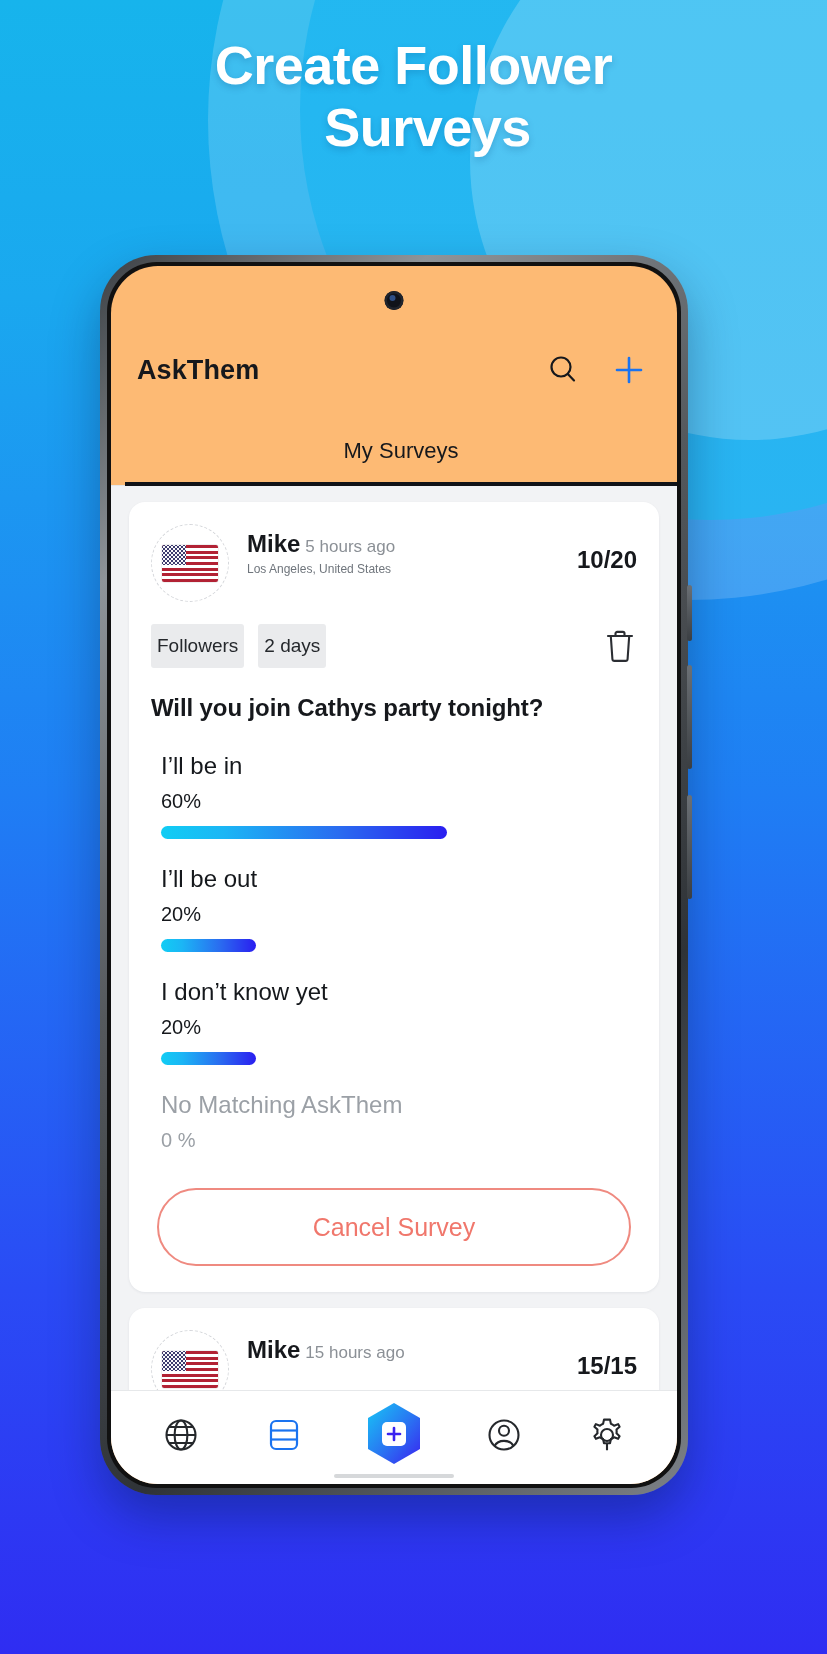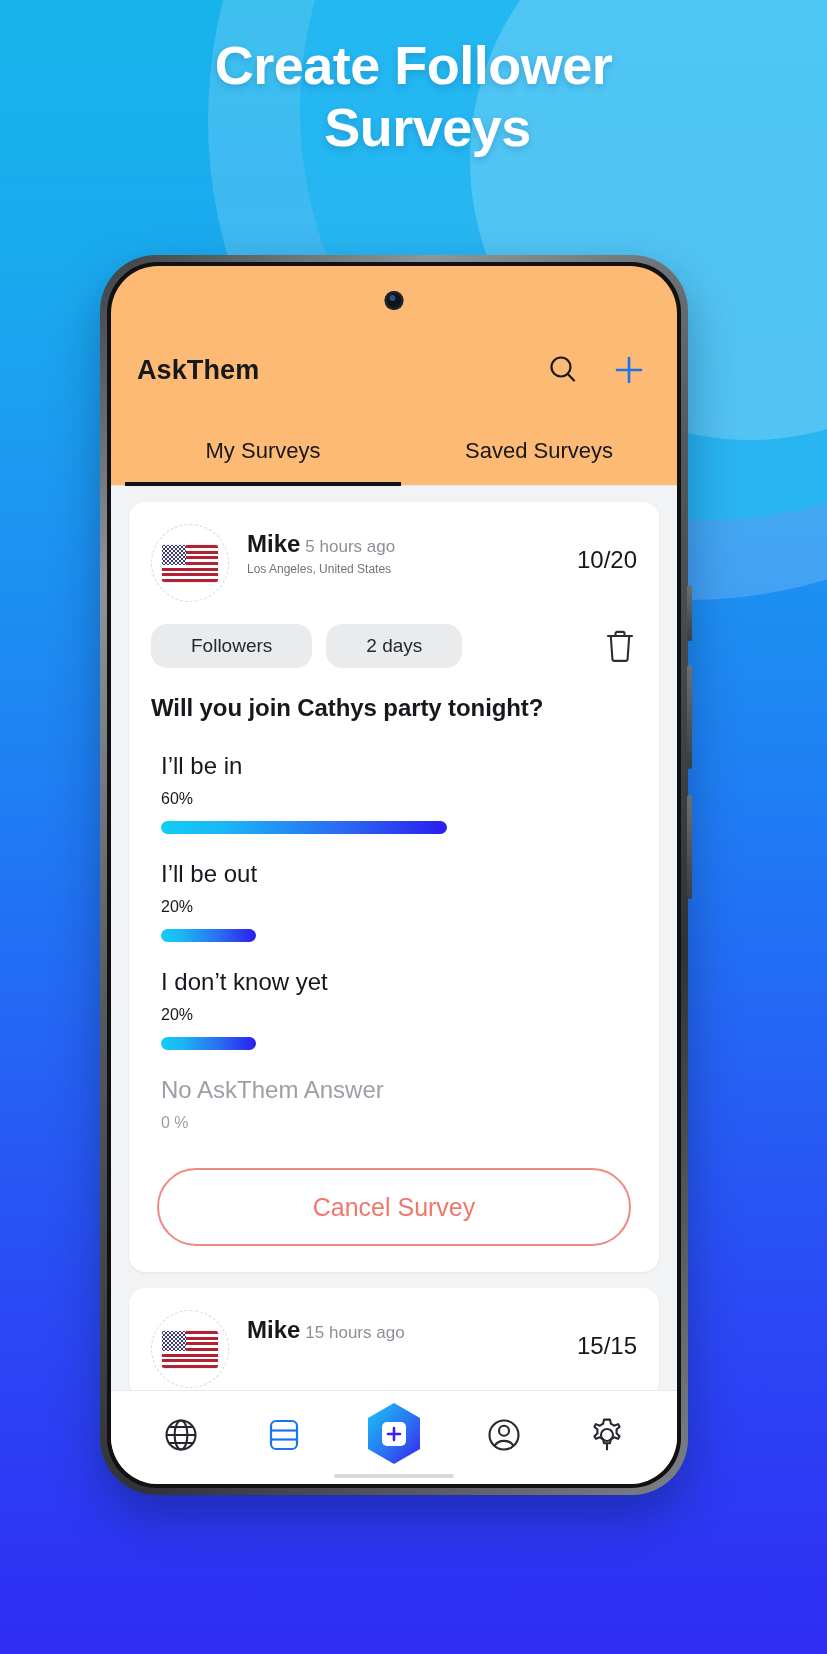--- a/index.html
+++ b/index.html
@@ -159,44 +159,44 @@
       radial-gradient(circle, #fff 0.7px, transparent 0.9px);
     background-size: 4px 4px, 4px 4px;
     background-position: 0 0, 2px 2px;
   }
   .head-text { margin-left: 18px; padding-top: 6px; flex: 1; min-width: 0; }
   .name-row { display: flex; align-items: baseline; gap: 5px; }
   .uname { font-size: 24px; font-weight: 600; color: #16181c; }
   .uwhen { font-size: 17px; color: #8b9096; }
   .uloc { font-size: 12px; color: #6f757c; margin-top: 4px; }
   .count {
-    font-size: 24px; color: #16181c; font-weight: 400;
+    font-size: 24px; color: #16181c; font-weight: 700;
     padding-top: 22px; margin-left: 10px; white-space: nowrap;
   }
 
   .tag-row { display: flex; align-items: center; margin-top: 22px; }
   .tag {
     background: #eaebed; color: #25282c;
-    border-radius: 16px; font-size: 19px;
-    padding: 11px 40px; margin-right: 14px;
+    border-radius: 3px; font-size: 19px;
+    padding: 11px 6px; margin-right: 14px;
     cursor: pointer;
   }
   .trash { margin-left: auto; cursor: pointer; display: flex; }
 
   .question {
     margin-top: 26px;
     font-size: 24px; font-weight: 700; color: #16181c;
     letter-spacing: -0.1px;
   }
 
   .opts { margin-top: 30px; }
   .opt { margin-bottom: 26px; }
   .opt-label { display: flex; align-items: baseline; gap: 10px; padding-left: 10px; flex-direction: column; }
   .opt-text { font-size: 24px; color: #15181c; }
-  .opt-pct { font-size: 16px; color: #15181c; }
+  .opt-pct { font-size: 20px; color: #15181c; }
   .opt.dim .opt-text, .opt.dim .opt-pct { color: #9ba0a6; }
   .bar-track { margin-top: 13px; margin-left: 10px; height: 13px; }
   .bar-fill {
     height: 13px; border-radius: 7px;
     background: linear-gradient(90deg, #11cdf4 0%, #1bb6f5 22%, #2a6cf0 62%, #2a1ef0 100%);
   }
 
   .cancel-wrap { margin-top: 36px; padding: 0 6px; }
   .cancel-btn {
     width: 100%; height: 78px;
@@ -266,23 +266,20 @@
               <line x1="5" y1="17" x2="29" y2="17" stroke="#1a73f0" stroke-width="2.6" stroke-linecap="round"></line>
             </svg>
           </div>
         </div>
       </div>
 
       <div class="tabs">
         <div class="tab active">
           <span>My Surveys</span>
         </div>
-        <div class="tab">
-          <span>Saved Surveys</span>
-        </div>
       </div>
 
       <div class="feed">
 
         <div class="card">
 
           <div class="card-head">
             <div class="avatar">
               <div class="flag">
                 <div class="canton"></div>
@@ -339,21 +336,21 @@
                 <span class="opt-text">I don’t know yet</span>
                 <span class="opt-pct">20%</span>
               </div>
               <div class="bar-track">
                 <div class="bar-fill" style="width: 20%;"></div>
               </div>
             </div>
 
             <div class="opt dim">
               <div class="opt-label">
-                <span class="opt-text">No AskThem Answer</span>
+                <span class="opt-text">No Matching AskThem</span>
                 <span class="opt-pct">0 %</span>
               </div>
             </div>
 
           </div>
 
           <div class="cancel-wrap">
             <button class="cancel-btn">Cancel Survey</button>
           </div>
         </div>

